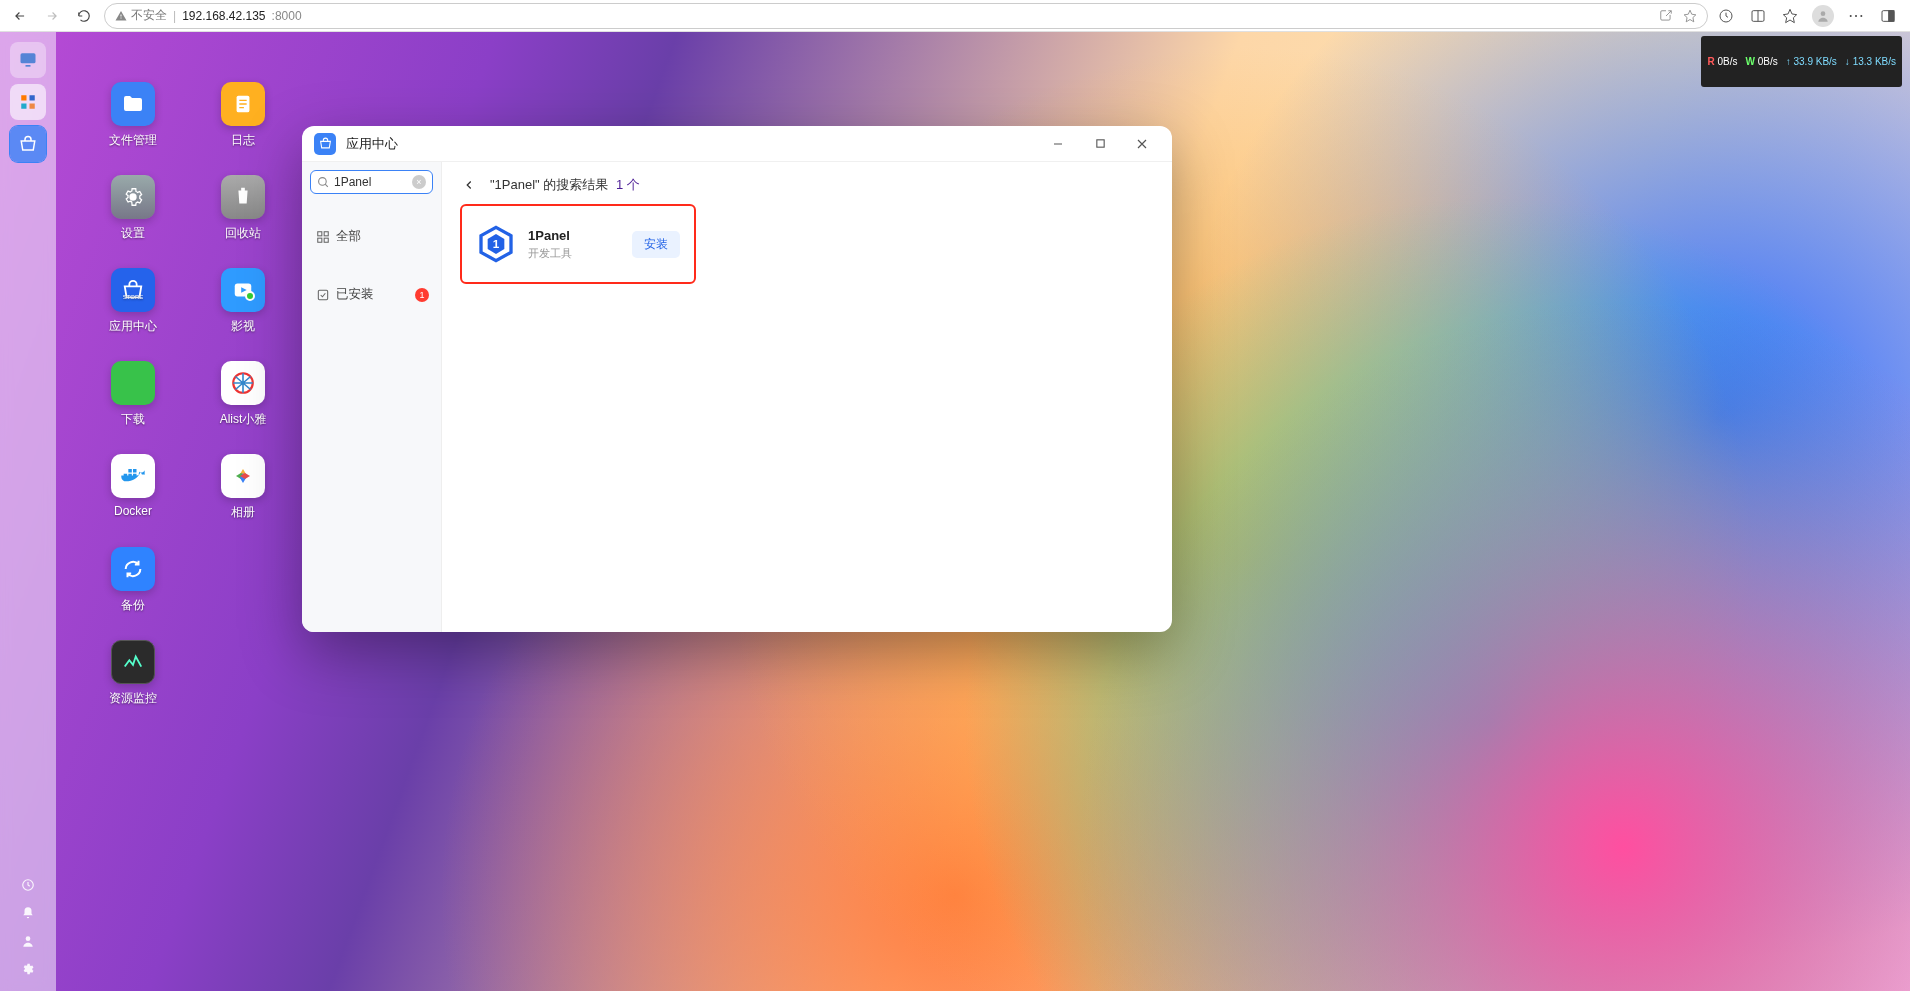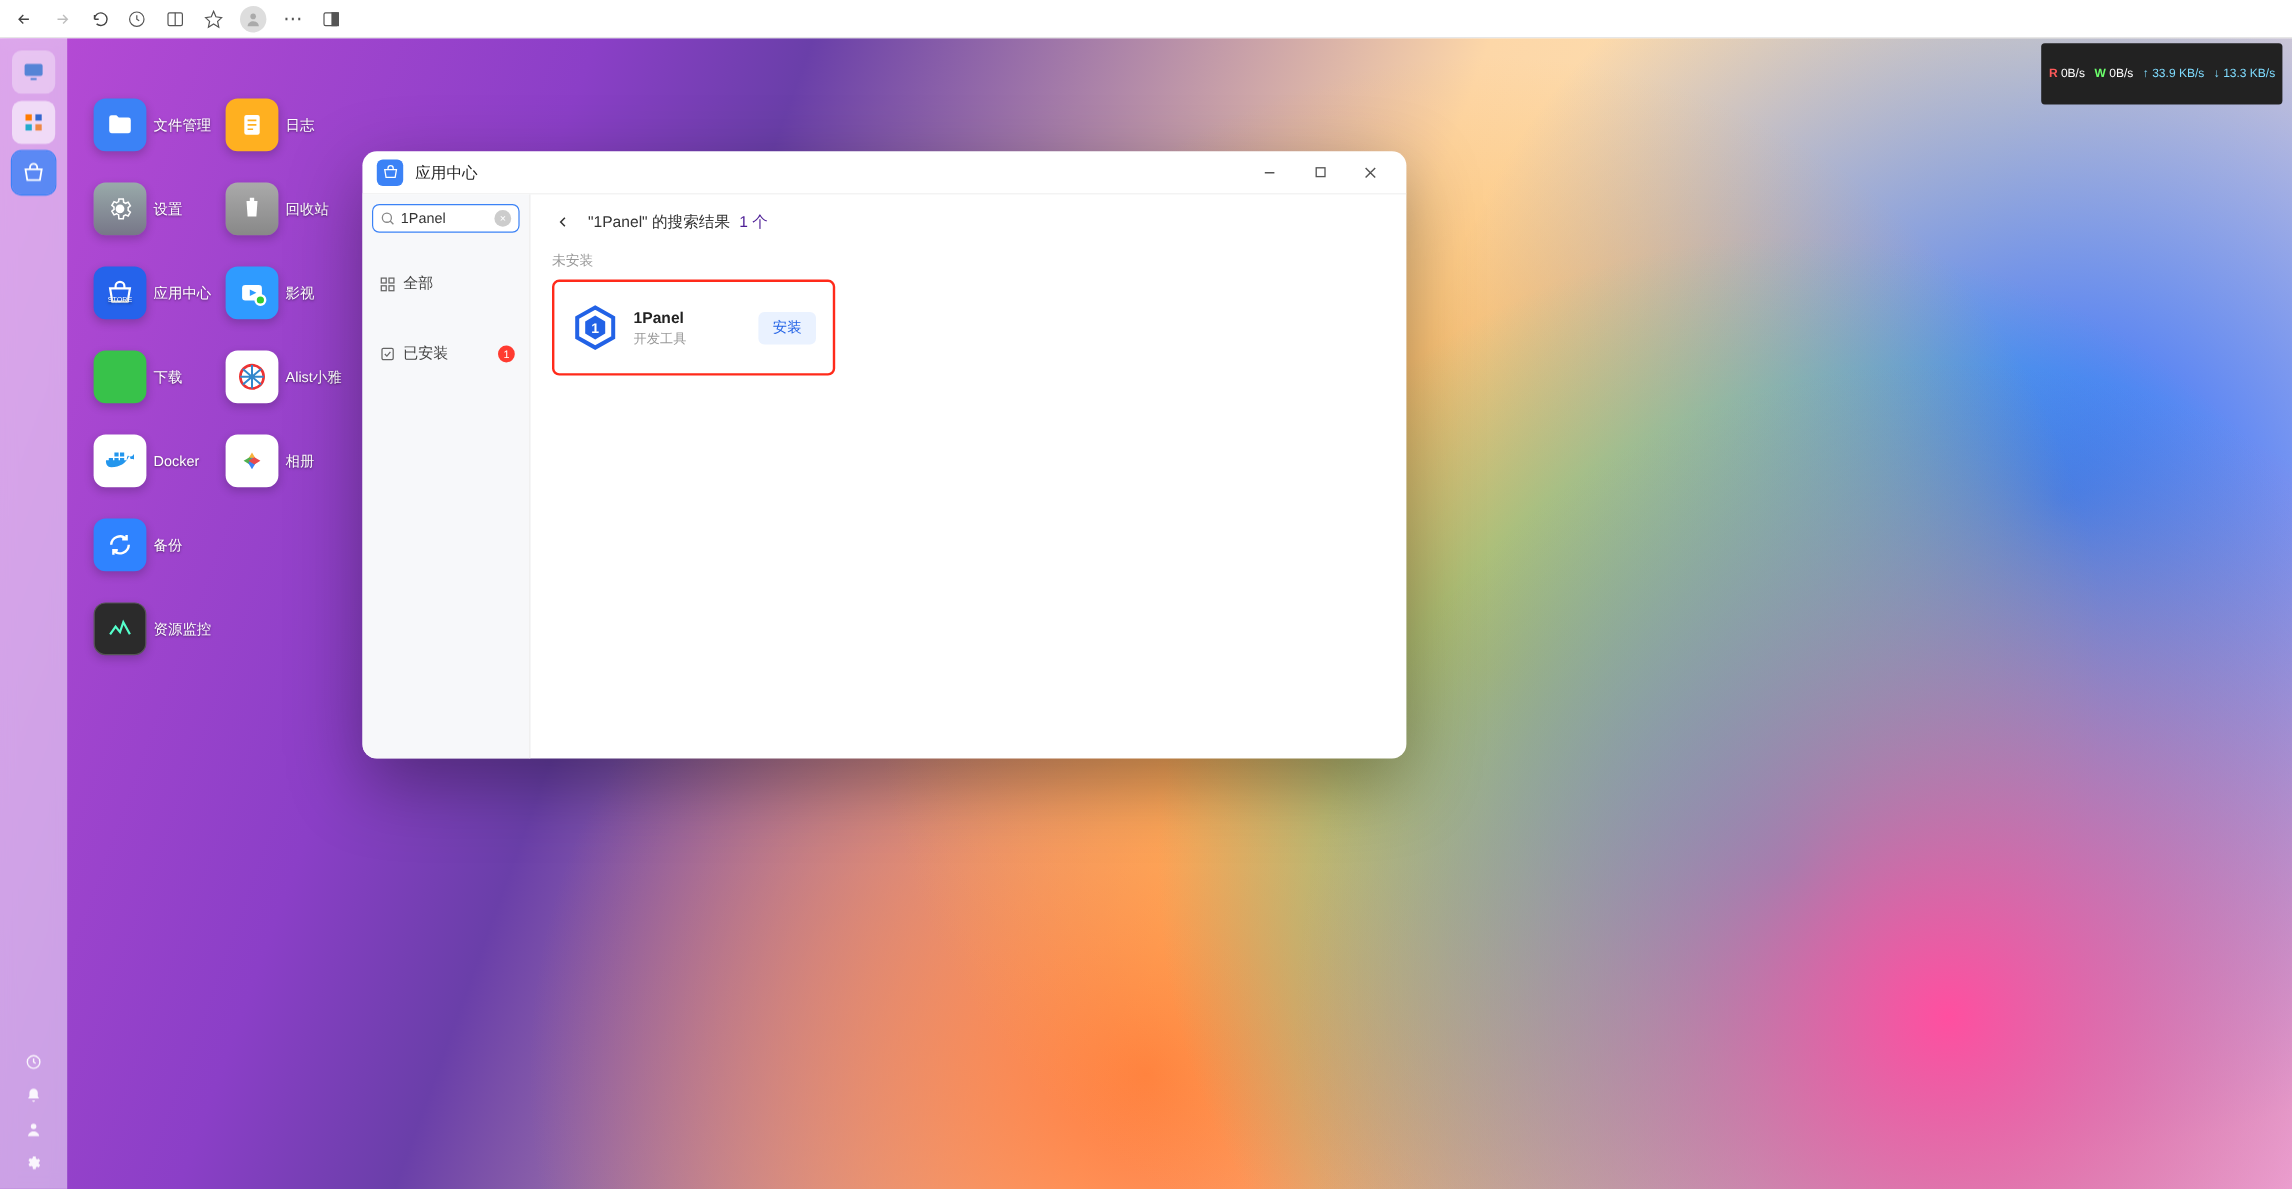--- a/index.html
+++ b/index.html
@@ -36,21 +36,21 @@
 
 
 .dock { position: absolute; left: 0; top: 0; bottom: 0; width: 56px; background: rgba(255,255,255,0.5); backdrop-filter: blur(6px); display: flex; flex-direction: column; align-items: center; padding-top: 10px; gap: 6px; }
 .dock .dock-item { width: 36px; height: 36px; border-radius: 8px; display: flex; align-items: center; justify-content: center; color: #fff; cursor: pointer; }
 .dock .dock-item.active { background: rgba(59,130,246,0.8); box-shadow: 0 0 0 1px #3b82f6; }
 .dock .dock-bottom { margin-top: auto; display: flex; flex-direction: column; align-items: center; gap: 12px; padding-bottom: 14px; color: rgba(255,255,255,0.9); }
 .dock .dock-bottom .di { width: 16px; height: 16px; display: flex; align-items: center; justify-content: center; cursor: pointer; }
 
 
 .icon-grid { position: absolute; left: 78px; top: 50px; display: grid; grid-template-columns: 110px 110px; column-gap: 0px; row-gap: 26px; }
-.dicon { display: flex; flex-direction: row; align-items: center; gap: 6px; color: #fff; text-shadow: 0 1px 2px rgba(0,0,0,0.5); font-size: 12px; cursor: pointer; }
+.dicon { display: flex; flex-direction: column; align-items: center; gap: 6px; color: #fff; text-shadow: 0 1px 2px rgba(0,0,0,0.5); font-size: 12px; cursor: pointer; }
 .dicon .tile { width: 44px; height: 44px; border-radius: 10px; display: flex; align-items: center; justify-content: center; font-size: 22px; box-shadow: 0 3px 8px rgba(0,0,0,0.2); }
 
 
 .app-window { position: absolute; left: 302px; top: 94px; width: 870px; height: 506px; background: #fff; border-radius: 12px; box-shadow: 0 20px 60px rgba(0,0,0,0.35); display: flex; flex-direction: column; overflow: hidden; }
 .titlebar { height: 36px; display: flex; align-items: center; padding: 0 12px; gap: 10px; border-bottom: 1px solid #f0f0f0; }
 .titlebar .app-ico { width: 22px; height: 22px; border-radius: 5px; background: #3b82f6; display: flex; align-items: center; justify-content: center; color: #fff; font-size: 13px; }
 .titlebar .ttl { font-size: 13px; color: #222; font-weight: 500; }
 .titlebar .win-ctrls { margin-left: auto; display: flex; gap: 6px; }
 .titlebar .win-ctrls .wc { width: 36px; height: 28px; display: flex; align-items: center; justify-content: center; color: #555; cursor: pointer; }
 
@@ -90,20 +90,43 @@
   <div class="nav-btn" style="opacity:.35">
     <svg width="14" height="14" viewBox="0 0 24 24" fill="none" stroke="currentColor" stroke-width="2">
         <path d="M5 12h14M13 6l6 6-6 6"></path>
       </svg>
   </div>
   <div class="nav-btn">
     <svg width="14" height="14" viewBox="0 0 24 24" fill="none" stroke="currentColor" stroke-width="2">
         <path d="M3 12a9 9 0 1 1 3 6.7M3 12V6m0 6h6"></path>
       </svg>
   </div>
+  <div class="address-bar">
+    <span class="warn">
+      <svg width="12" height="12" viewBox="0 0 24 24" fill="#888">
+          <path d="M12 2 1 21h22L12 2zm1 15h-2v-2h2v2zm0-4h-2V9h2v4z"></path>
+        </svg>
+      <span>不安全</span>
+    </span>
+    <span class="sep">|</span>
+    <span class="url-host">192.168.42.135</span>
+      <span class="url-port">:8000</span>
+    <span class="end-icons">
+      <span>
+          <svg width="14" height="14" viewBox="0 0 24 24" fill="none" stroke="currentColor" stroke-width="1.5">
+            <path d="M16 3h5v5M21 3l-9 9M12 3H5a2 2 0 0 0-2 2v12a2 2 0 0 0 2 2h12a2 2 0 0 0 2-2v-7"></path>
+          </svg>
+        </span>
+      <span>
+          <svg width="14" height="14" viewBox="0 0 24 24" fill="none" stroke="currentColor" stroke-width="1.5">
+            <path d="m12 2 2.9 6.9L22 10l-5 4.7 1.5 7.3L12 18l-6.5 4L7 14.7 2 10l7.1-1.1L12 2z"></path>
+          </svg>
+        </span>
+    </span>
+  </div>
   <div class="browser-right">
     <span class="ico">
         <svg width="16" height="16" viewBox="0 0 24 24" fill="none" stroke="currentColor" stroke-width="1.5">
           <circle cx="12" cy="12" r="9"></circle>
           <path d="M12 7v5l3 2"></path>
         </svg>
       </span>
     <span class="ico">
         <svg width="16" height="16" viewBox="0 0 24 24" fill="none" stroke="currentColor" stroke-width="1.5">
           <rect x="3" y="4" width="18" height="16" rx="2"></rect>
@@ -356,21 +379,20 @@
           <div class="back">
             <svg width="14" height="14" viewBox="0 0 24 24" fill="none" stroke="currentColor" stroke-width="2.2">
                 <path d="m15 18-6-6 6-6"></path>
               </svg>
           </div>
           <span class="rtxt">
             <span>"1Panel" 的搜索结果</span>
             <span class="cnt">1 个</span>
           </span>
         </div>
-        <div class="section-label">未安装</div>
 
         <div class="result-card">
           <div class="app-logo">
             <svg width="40" height="40" viewBox="0 0 48 48">
                 <polygon points="24,4 42,14 42,34 24,44 6,34 6,14" fill="none" stroke="#2262e6" stroke-width="4"></polygon>
                 <polygon points="24,12 34,18 34,30 24,36 14,30 14,18" fill="#2262e6"></polygon>
                 <text x="24" y="29" text-anchor="middle" fill="#fff" font-size="14" font-weight="bold" font-family="Arial">1</text>
               </svg>
           </div>
           <div class="meta">

